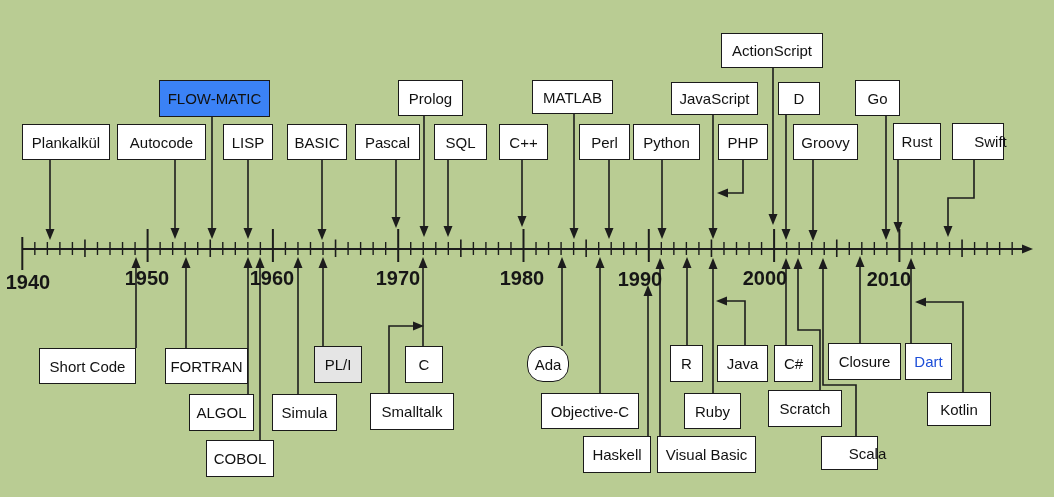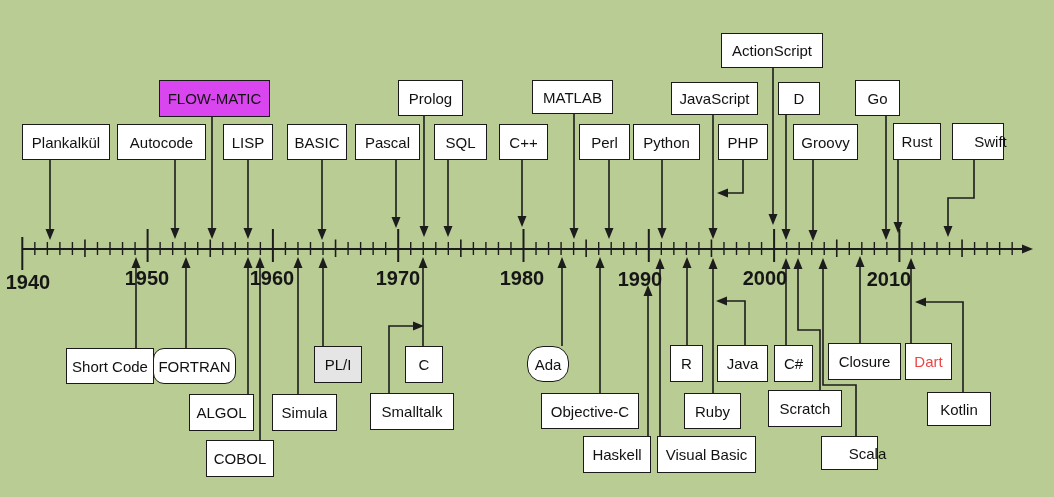--- a/index.html
+++ b/index.html
@@ -197,58 +197,58 @@
       <polyline points="860,343 860,265" fill="none" stroke="#1c1c1c" stroke-width="1.6"></polyline>
       <polygon points="860,256 855.5,267 864.5,267" fill="#1c1c1c"></polygon>
       <polyline points="911,343 911,267" fill="none" stroke="#1c1c1c" stroke-width="1.6"></polyline>
       <polygon points="911,258 906.5,269 915.5,269" fill="#1c1c1c"></polygon>
       <polyline points="963,392 963,302 924,302" fill="none" stroke="#1c1c1c" stroke-width="1.6"></polyline>
       <polygon points="915,302 926,297.5 926,306.5" fill="#1c1c1c"></polygon>
     </svg>
   <div id="boxes-layer">
       <div class="lang-box" style="left: 22px; top: 124px; width: 88px; height: 36px; background: rgb(255, 255, 255); border-color: rgb(26, 26, 26); color: rgb(17, 17, 17);">Plankalkül</div>
       <div class="lang-box" style="left: 117px; top: 124px; width: 89px; height: 36px; background: rgb(255, 255, 255); border-color: rgb(26, 26, 26); color: rgb(17, 17, 17);">Autocode</div>
-      <div class="lang-box" style="left: 159px; top: 80px; width: 111px; height: 37px; background: #d946ef; border-color: rgb(26, 26, 26); color: rgb(17, 17, 17);">FLOW-MATIC</div>
+      <div class="lang-box" style="left: 159px; top: 80px; width: 111px; height: 37px; background: #3b82f6; border-color: rgb(26, 26, 26); color: rgb(17, 17, 17);">FLOW-MATIC</div>
       <div class="lang-box" style="left: 223px; top: 124px; width: 50px; height: 36px; background: rgb(255, 255, 255); border-color: rgb(26, 26, 26); color: rgb(17, 17, 17);">LISP</div>
       <div class="lang-box" style="left: 287px; top: 124px; width: 60px; height: 36px; background: rgb(255, 255, 255); border-color: rgb(26, 26, 26); color: rgb(17, 17, 17);">BASIC</div>
       <div class="lang-box" style="left: 355px; top: 124px; width: 65px; height: 36px; background: rgb(255, 255, 255); border-color: rgb(26, 26, 26); color: rgb(17, 17, 17);">Pascal</div>
       <div class="lang-box" style="left: 398px; top: 80px; width: 65px; height: 36px; background: rgb(255, 255, 255); border-color: rgb(26, 26, 26); color: rgb(17, 17, 17);">Prolog</div>
       <div class="lang-box" style="left: 434px; top: 124px; width: 53px; height: 36px; background: rgb(255, 255, 255); border-color: rgb(26, 26, 26); color: rgb(17, 17, 17);">SQL</div>
       <div class="lang-box" style="left: 499px; top: 124px; width: 49px; height: 36px; background: rgb(255, 255, 255); border-color: rgb(26, 26, 26); color: rgb(17, 17, 17);">C++</div>
       <div class="lang-box" style="left: 532px; top: 80px; width: 81px; height: 34px; background: rgb(255, 255, 255); border-color: rgb(26, 26, 26); color: rgb(17, 17, 17);">MATLAB</div>
       <div class="lang-box" style="left: 579px; top: 124px; width: 51px; height: 36px; background: rgb(255, 255, 255); border-color: rgb(26, 26, 26); color: rgb(17, 17, 17);">Perl</div>
       <div class="lang-box" style="left: 633px; top: 124px; width: 67px; height: 36px; background: rgb(255, 255, 255); border-color: rgb(26, 26, 26); color: rgb(17, 17, 17);">Python</div>
       <div class="lang-box" style="left: 671px; top: 82px; width: 87px; height: 33px; background: rgb(255, 255, 255); border-color: rgb(26, 26, 26); color: rgb(17, 17, 17);">JavaScript</div>
       <div class="lang-box" style="left: 718px; top: 124px; width: 50px; height: 36px; background: rgb(255, 255, 255); border-color: rgb(26, 26, 26); color: rgb(17, 17, 17);">PHP</div>
       <div class="lang-box" style="left: 721px; top: 33px; width: 102px; height: 35px; background: rgb(255, 255, 255); border-color: rgb(26, 26, 26); color: rgb(17, 17, 17);">ActionScript</div>
       <div class="lang-box" style="left: 778px; top: 82px; width: 42px; height: 33px; background: rgb(255, 255, 255); border-color: rgb(26, 26, 26); color: rgb(17, 17, 17);">D</div>
       <div class="lang-box" style="left: 793px; top: 124px; width: 65px; height: 36px; background: rgb(255, 255, 255); border-color: rgb(26, 26, 26); color: rgb(17, 17, 17);">Groovy</div>
       <div class="lang-box" style="left: 855px; top: 80px; width: 45px; height: 36px; background: rgb(255, 255, 255); border-color: rgb(26, 26, 26); color: rgb(17, 17, 17);">Go</div>
       <div class="lang-box" style="left: 893px; top: 123px; width: 48px; height: 37px; background: rgb(255, 255, 255); border-color: rgb(26, 26, 26); color: rgb(17, 17, 17);">Rust</div>
       <div class="lang-box" style="left: 952px; top: 123px; width: 52px; height: 37px; background: rgb(255, 255, 255); border-color: rgb(26, 26, 26); color: rgb(17, 17, 17); padding-left: 25px;">Swift</div>
-      <div class="lang-box" style="left: 66px; top: 348px; width: 88px; height: 36px; background: rgb(255, 255, 255); border-color: rgb(26, 26, 26); color: rgb(17, 17, 17);">Short Code</div>
-      <div class="lang-box" style="left: 153px; top: 348px; width: 83px; height: 36px; background: rgb(255, 255, 255); border-color: rgb(26, 26, 26); color: rgb(17, 17, 17); border-radius: 11px;">FORTRAN</div>
+      <div class="lang-box" style="left: 39px; top: 348px; width: 97px; height: 36px; background: rgb(255, 255, 255); border-color: rgb(26, 26, 26); color: rgb(17, 17, 17);">Short Code</div>
+      <div class="lang-box" style="left: 165px; top: 348px; width: 83px; height: 36px; background: rgb(255, 255, 255); border-color: rgb(26, 26, 26); color: rgb(17, 17, 17);">FORTRAN</div>
       <div class="lang-box" style="left: 189px; top: 394px; width: 65px; height: 37px; background: rgb(255, 255, 255); border-color: rgb(26, 26, 26); color: rgb(17, 17, 17);">ALGOL</div>
       <div class="lang-box" style="left: 206px; top: 440px; width: 68px; height: 37px; background: rgb(255, 255, 255); border-color: rgb(26, 26, 26); color: rgb(17, 17, 17);">COBOL</div>
       <div class="lang-box" style="left: 272px; top: 394px; width: 65px; height: 37px; background: rgb(255, 255, 255); border-color: rgb(26, 26, 26); color: rgb(17, 17, 17);">Simula</div>
       <div class="lang-box" style="left: 314px; top: 346px; width: 48px; height: 37px; background: #e5e5e5; border-color: rgb(26, 26, 26); color: rgb(17, 17, 17);">PL/I</div>
       <div class="lang-box" style="left: 370px; top: 393px; width: 84px; height: 37px; background: rgb(255, 255, 255); border-color: rgb(26, 26, 26); color: rgb(17, 17, 17);">Smalltalk</div>
       <div class="lang-box" style="left: 405px; top: 346px; width: 38px; height: 37px; background: rgb(255, 255, 255); border-color: rgb(26, 26, 26); color: rgb(17, 17, 17);">C</div>
       <div class="lang-box" style="left: 527px; top: 346px; width: 42px; height: 36px; background: rgb(255, 255, 255); border-color: rgb(26, 26, 26); color: rgb(17, 17, 17); border-radius: 16px;">Ada</div>
       <div class="lang-box" style="left: 541px; top: 393px; width: 98px; height: 36px; background: rgb(255, 255, 255); border-color: rgb(26, 26, 26); color: rgb(17, 17, 17);">Objective-C</div>
       <div class="lang-box" style="left: 583px; top: 436px; width: 68px; height: 37px; background: rgb(255, 255, 255); border-color: rgb(26, 26, 26); color: rgb(17, 17, 17);">Haskell</div>
       <div class="lang-box" style="left: 657px; top: 436px; width: 99px; height: 37px; background: rgb(255, 255, 255); border-color: rgb(26, 26, 26); color: rgb(17, 17, 17);">Visual Basic</div>
       <div class="lang-box" style="left: 670px; top: 345px; width: 33px; height: 37px; background: rgb(255, 255, 255); border-color: rgb(26, 26, 26); color: rgb(17, 17, 17);">R</div>
       <div class="lang-box" style="left: 684px; top: 393px; width: 57px; height: 36px; background: rgb(255, 255, 255); border-color: rgb(26, 26, 26); color: rgb(17, 17, 17);">Ruby</div>
       <div class="lang-box" style="left: 717px; top: 345px; width: 51px; height: 37px; background: rgb(255, 255, 255); border-color: rgb(26, 26, 26); color: rgb(17, 17, 17);">Java</div>
       <div class="lang-box" style="left: 774px; top: 345px; width: 39px; height: 37px; background: rgb(255, 255, 255); border-color: rgb(26, 26, 26); color: rgb(17, 17, 17);">C#</div>
       <div class="lang-box" style="left: 768px; top: 390px; width: 74px; height: 37px; background: rgb(255, 255, 255); border-color: rgb(26, 26, 26); color: rgb(17, 17, 17);">Scratch</div>
       <div class="lang-box" style="left: 821px; top: 436px; width: 57px; height: 34px; background: rgb(255, 255, 255); border-color: rgb(26, 26, 26); color: rgb(17, 17, 17); padding-left: 36px;">Scala</div>
       <div class="lang-box" style="left: 828px; top: 343px; width: 73px; height: 37px; background: rgb(255, 255, 255); border-color: rgb(26, 26, 26); color: rgb(17, 17, 17);">Closure</div>
-      <div class="lang-box" style="left: 905px; top: 343px; width: 47px; height: 37px; background: rgb(255, 255, 255); border-color: rgb(26, 26, 26); color: #ef4444;">Dart</div>
+      <div class="lang-box" style="left: 905px; top: 343px; width: 47px; height: 37px; background: rgb(255, 255, 255); border-color: rgb(26, 26, 26); color: #1d4ed8;">Dart</div>
       <div class="lang-box" style="left: 927px; top: 392px; width: 64px; height: 34px; background: rgb(255, 255, 255); border-color: rgb(26, 26, 26); color: rgb(17, 17, 17);">Kotlin</div>
     </div>
   <div id="labels-layer">
       <div class="decade-label" style="left: 28px; top: 271px; color: rgb(22, 22, 22);">1940</div>
       <div class="decade-label" style="left: 147px; top: 267px; color: rgb(22, 22, 22);">1950</div>
       <div class="decade-label" style="left: 272px; top: 267px; color: rgb(22, 22, 22);">1960</div>
       <div class="decade-label" style="left: 398px; top: 267px; color: rgb(22, 22, 22);">1970</div>
       <div class="decade-label" style="left: 522px; top: 267px; color: rgb(22, 22, 22);">1980</div>
       <div class="decade-label" style="left: 640px; top: 268px; color: rgb(22, 22, 22);">1990</div>
       <div class="decade-label" style="left: 765px; top: 267px; color: rgb(22, 22, 22);">2000</div>

